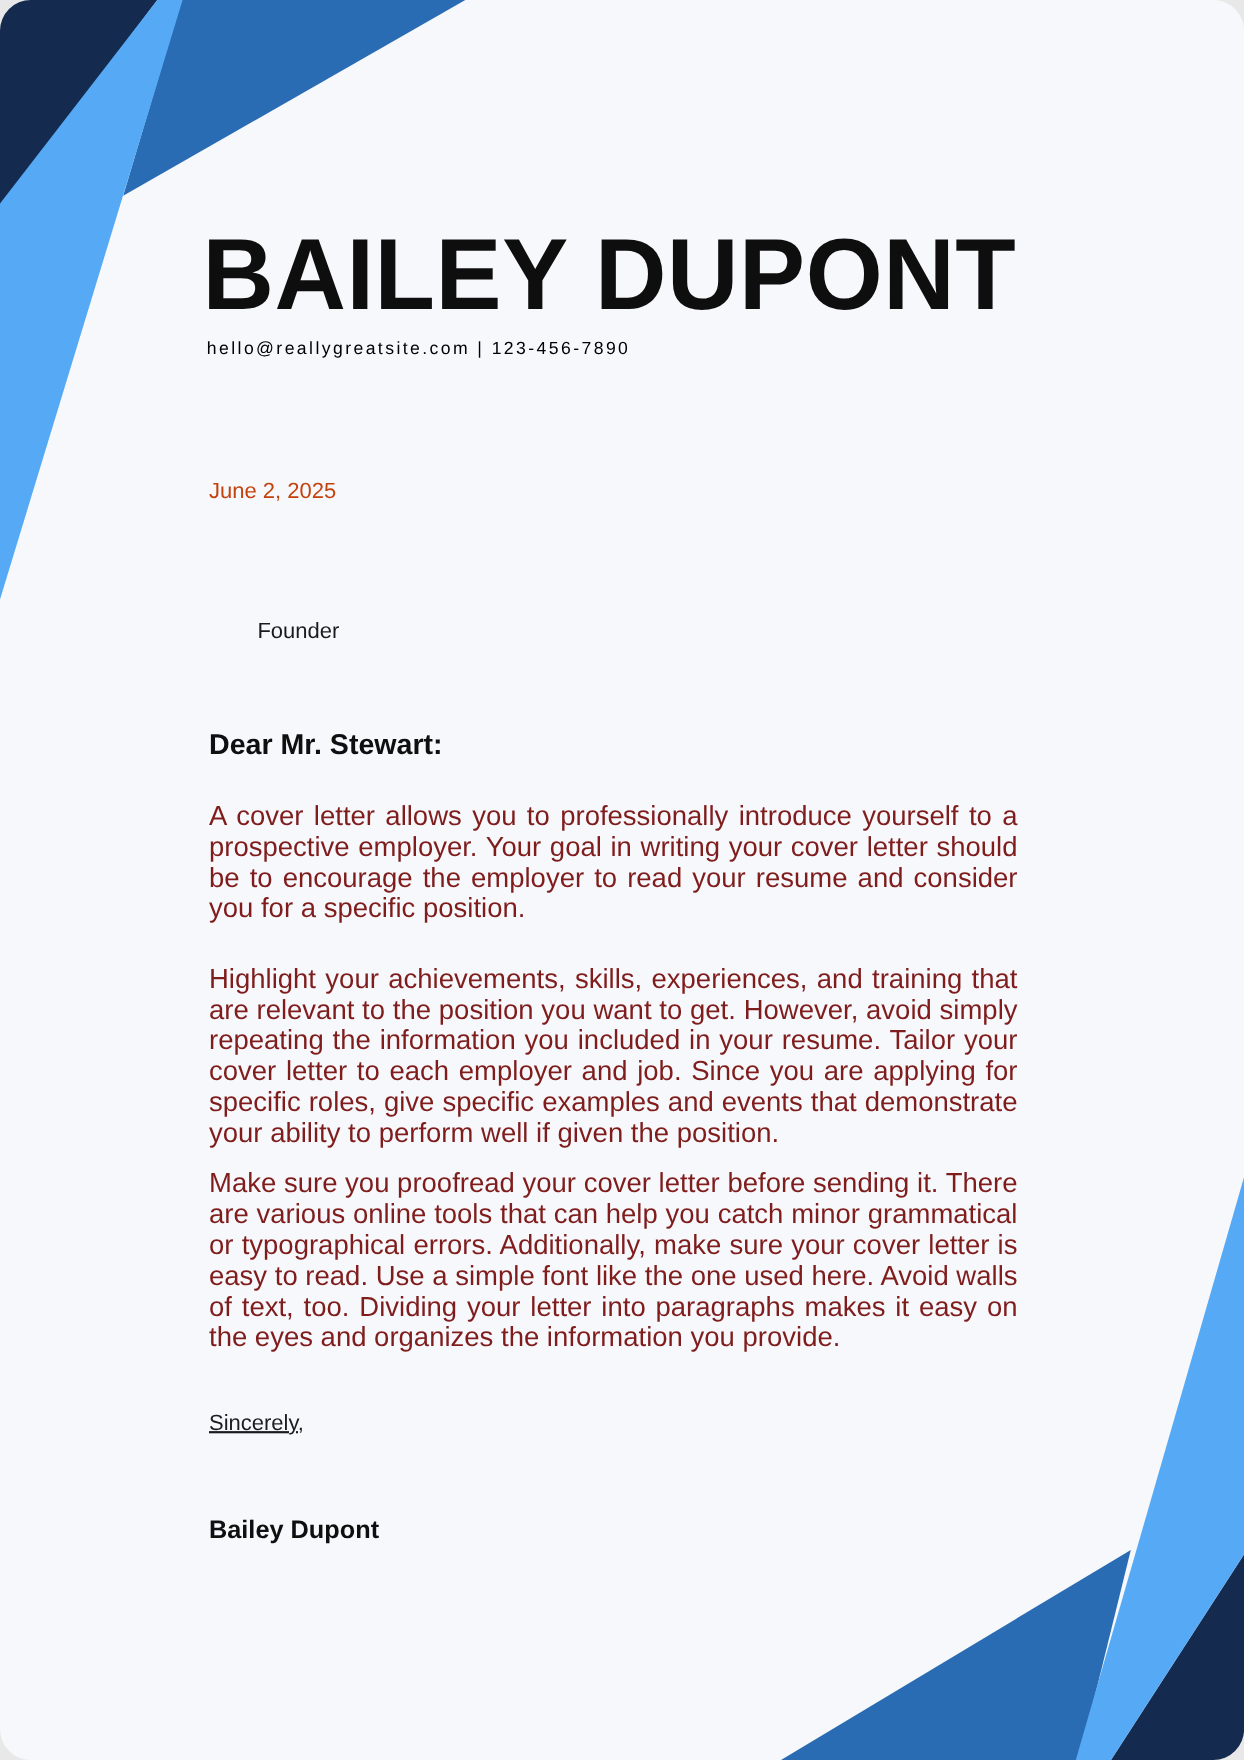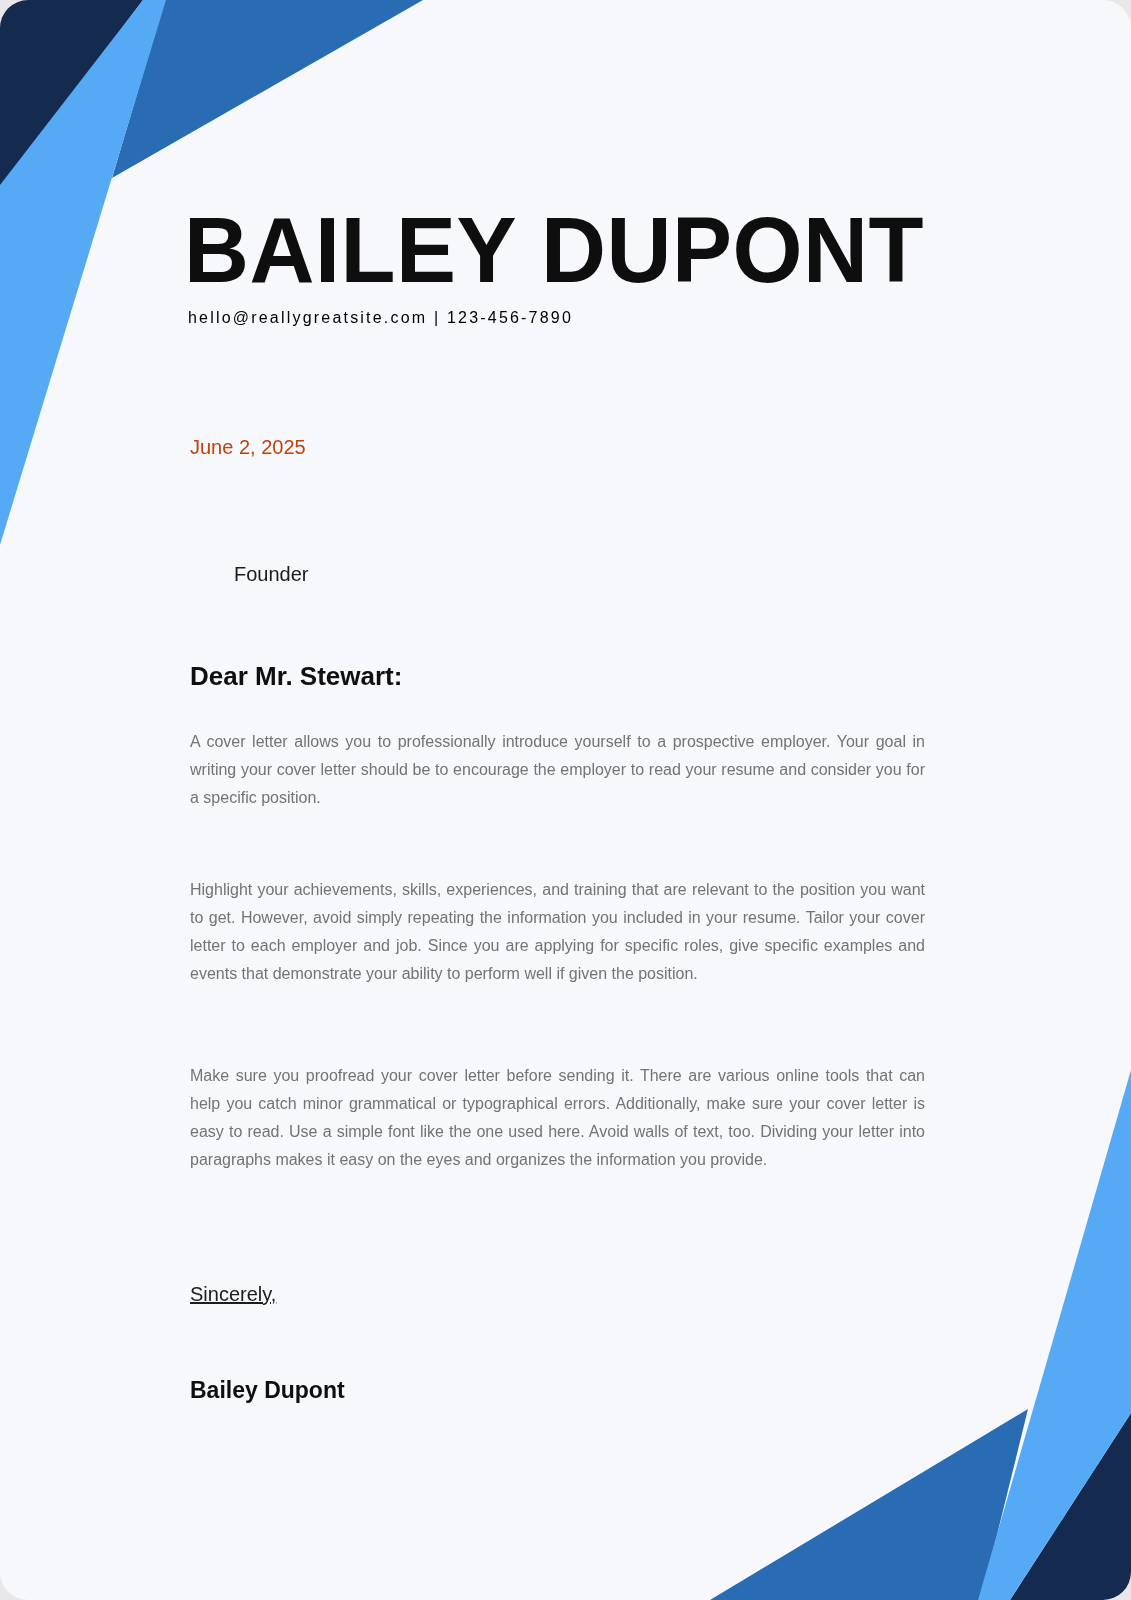--- a/index.html
+++ b/index.html
@@ -89,24 +89,24 @@
     top: 661px;
     left: 2px;
     font-size: 26px;
     font-weight: 700;
     color: #0f0f0f;
   }
   .para {
     position: absolute;
     left: 2px;
     width: 735px;
-    font-size: 16px;
+    font-size: 25px;
     line-height: 28px;
     text-align: justify;
-    color: #737373;
+    color: #7f1d1d;
   }
   .para-1 { top: 728px; }
   .para-2 { top: 876px; }
   .para-3 { top: 1062px; }
   .closing {
     position: absolute;
     top: 1283px;
     left: 2px;
     font-size: 20px;
     color: #1c1c1c;

